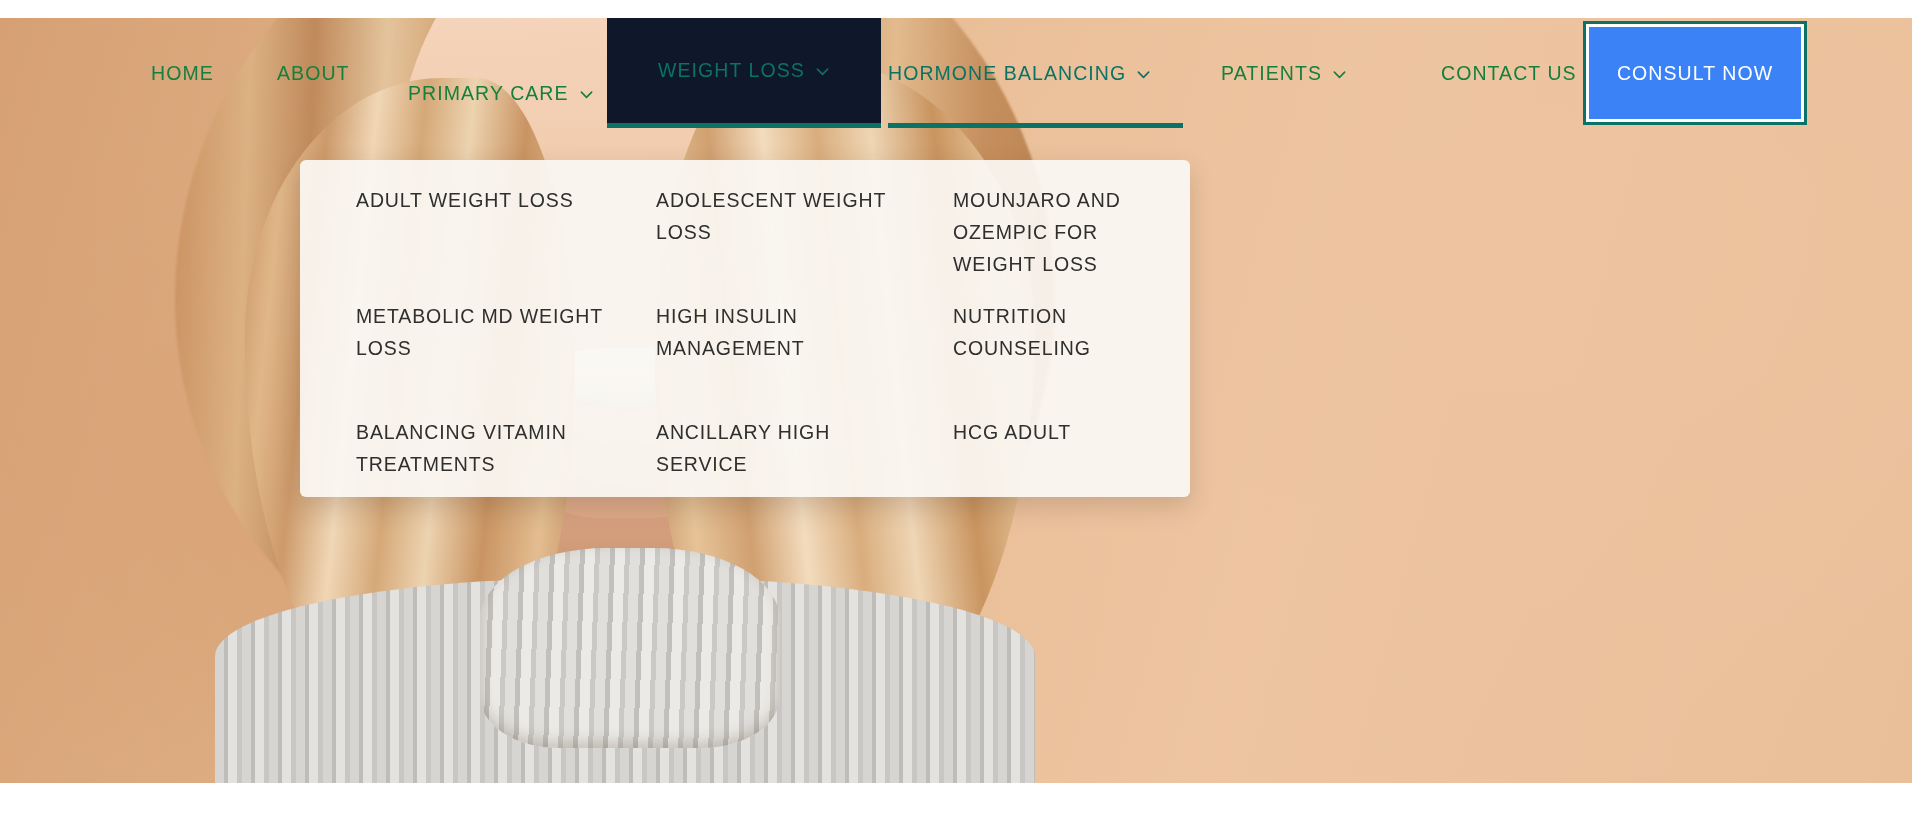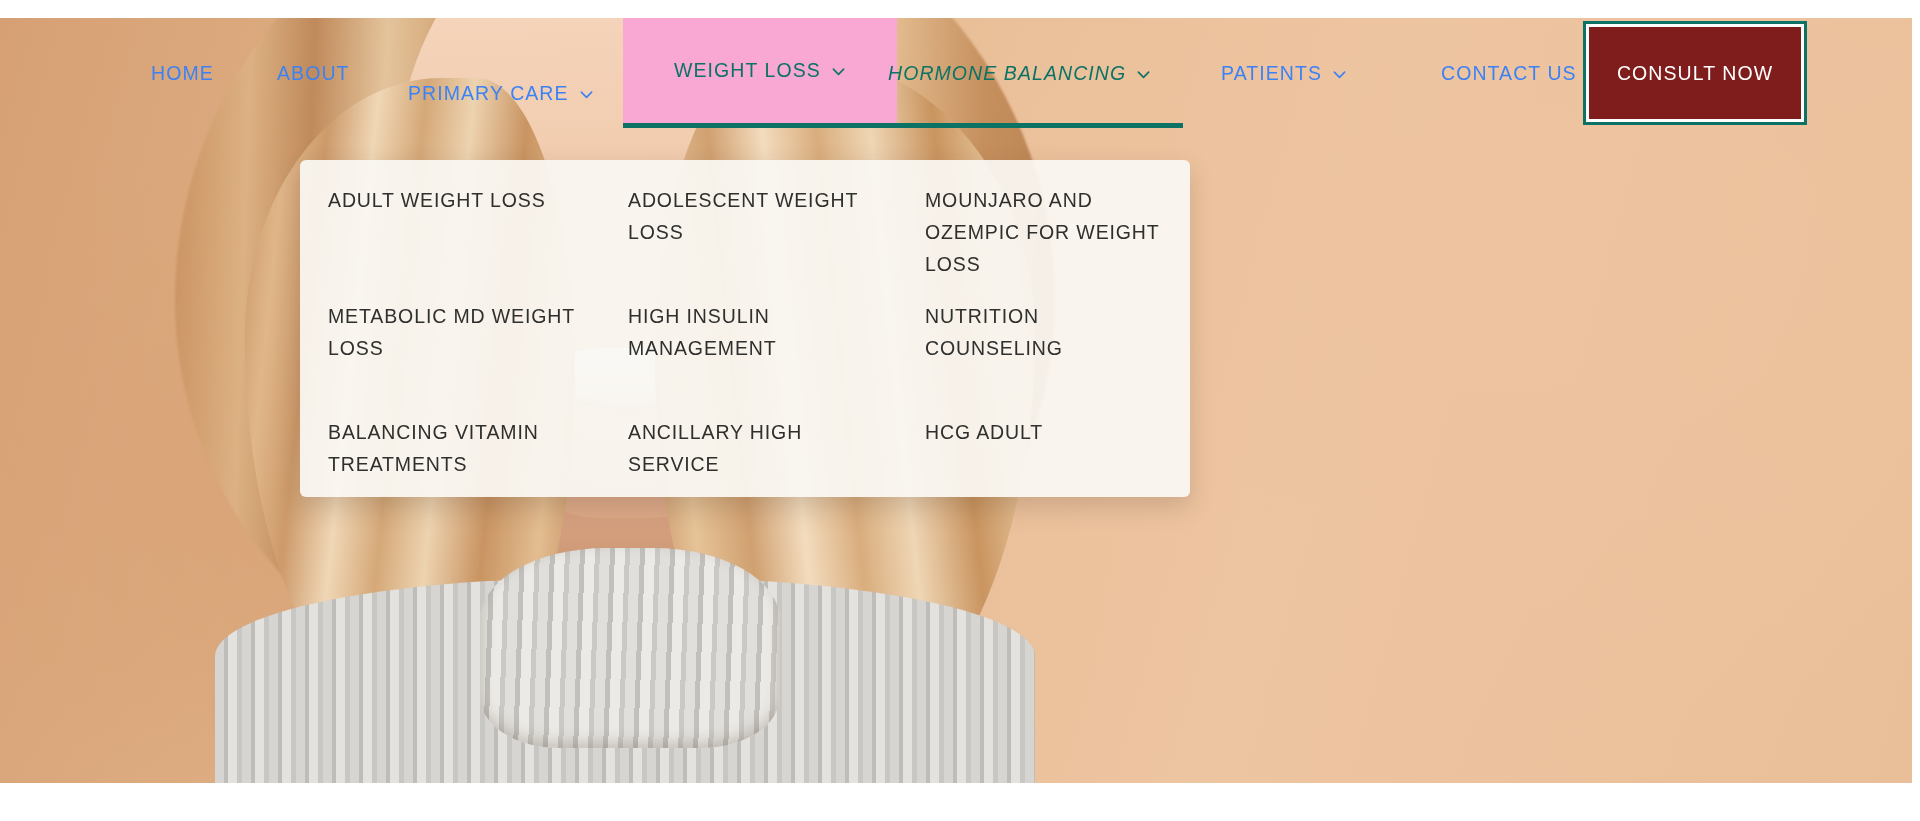--- a/index.html
+++ b/index.html
@@ -170,62 +170,61 @@
   .nav-item {
     position: absolute;
     top: 0;
     height: 110px;
     display: flex;
     align-items: center;
     gap: 10px;
     font-size: 19.5px;
     letter-spacing: 0.055em;
     font-weight: 400;
-    color: #3b82f6;
+    color: #15803d;
     white-space: nowrap;
     cursor: pointer;
     user-select: none;
   }
   .nav-item .caret {
     display: inline-block;
     width: 15px;
     height: 15px;
     position: relative;
     top: 1px;
   }
   .nav-item .caret svg { display: block; }
 
   
   .nav-item.open {
-    background: #f9a8d4;
+    background: #0f172a;
     color: #0b7265;
     padding: 0 45px;
     box-sizing: border-box;
     border-bottom: 5px solid #0b7265;
-    margin-left: 16px;
-  }
-  .nav-item.teal { color: #0b7265; font-style: italic; }
+  }
+  .nav-item.teal { color: #0b7265; }
   .nav-item.teal.underlined::after {
     content: "";
     position: absolute;
     left: 0;
     right: 0;
     bottom: 0;
     height: 5px;
     background: #0b7265;
   }
 
   
   #cta {
     position: absolute;
     top: 6px;
     left: 1586px;
     width: 218px;
     height: 98px;
-    background: #7f1d1d;
+    background: #3b82f6;
     border: 3px solid #ffffff;
     box-shadow: 0 0 0 3px #0b7265;
     display: flex;
     align-items: center;
     justify-content: center;
     cursor: pointer;
     box-sizing: border-box;
   }
   #cta span {
     color: #ffffff;
@@ -252,20 +251,21 @@
     display: grid;
     grid-template-columns: 300px 297px 1fr;
     column-gap: 0;
     row-gap: 0;
     padding-left: 28px;
   }
   .dd-cell {
     min-height: 116px;
     box-sizing: border-box;
     padding-right: 22px;
+    margin-left: 28px;
   }
   .dd-link {
     display: inline-block;
     font-size: 19.5px;
     line-height: 32px;
     letter-spacing: 0.045em;
     color: #2f2f2d;
     cursor: pointer;
     max-width: 250px;
   }

